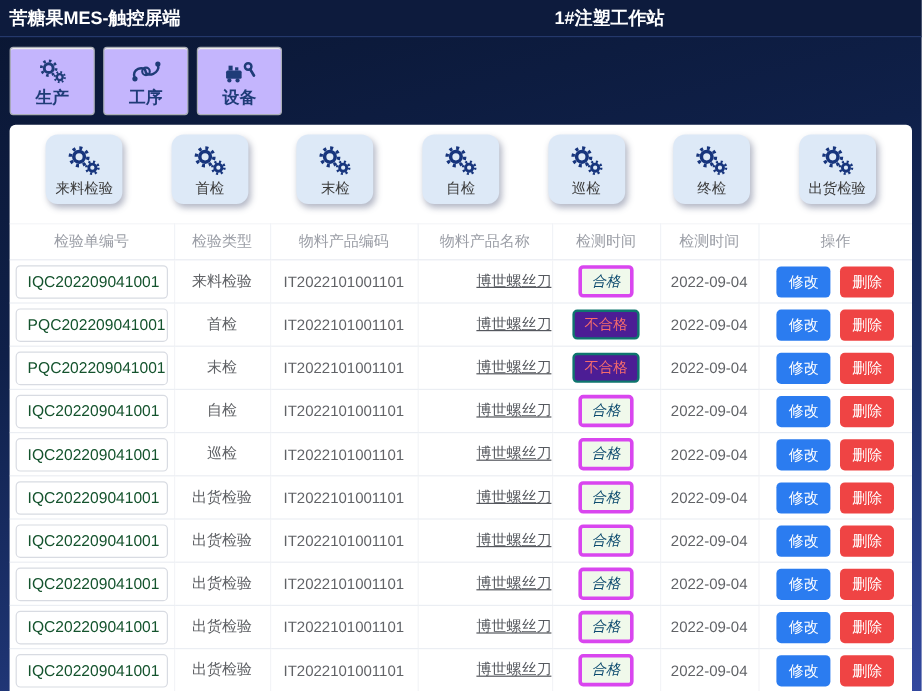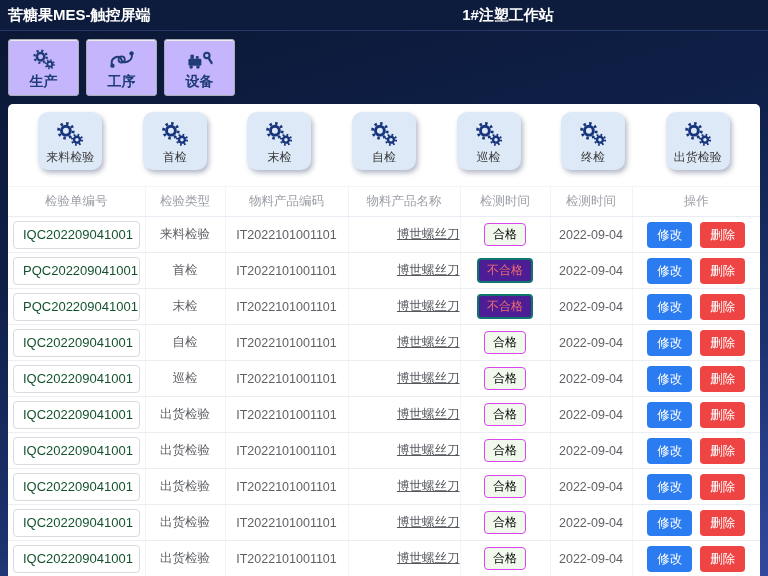--- a/index.html
+++ b/index.html
@@ -44,21 +44,21 @@
     white-space:nowrap;overflow:hidden;}
   th:last-child{border-right:none;}
   td{height:35px;font-size:12.5px;color:#606266;text-align:center;
     border-bottom:1px solid #ebeef3;border-right:1px solid #f3f4f7;
     white-space:nowrap;overflow:hidden;padding:0;}
   td:last-child{border-right:none;}
   .order-box{margin:0 5px;height:26px;line-height:26px;border:1px solid #d8dbe2;border-radius:4px;
     text-align:left;padding-left:9px;font-size:13px;color:#14532d;background:#fff;}
   .c-name{text-align:right;padding-left:6px;color:#55585e;text-decoration:underline;}
   .badge{display:inline-block;padding:0 8px;height:21px;line-height:21px;font-size:12px;border-radius:4px;}
-  .badge.pass{color:#000000;background:#f0f9eb;border:1px solid #d946ef;}
+  .badge.pass{color:#0c4a6e;background:#f0f9eb;border:3px solid #d946ef;font-style:italic;}
   .badge.fail{color:#f56c6c;background:#4c1d95;border:2px solid #0f766e;}
   .btn{display:inline-block;width:45px;height:26px;line-height:26px;border:none;border-radius:4px;
     color:#fff;font-size:12.5px;text-align:center;cursor:pointer;padding:0;
     font-family:"Liberation Sans","DejaVu Sans",sans-serif;}
   .btn-edit{background:#2b7cf0;margin-right:8px;}
   .btn-del{background:#ef4444;}
   .hidden-defs{position:absolute;width:0;height:0;overflow:hidden;}
 </style>
 </head>
 <body>

